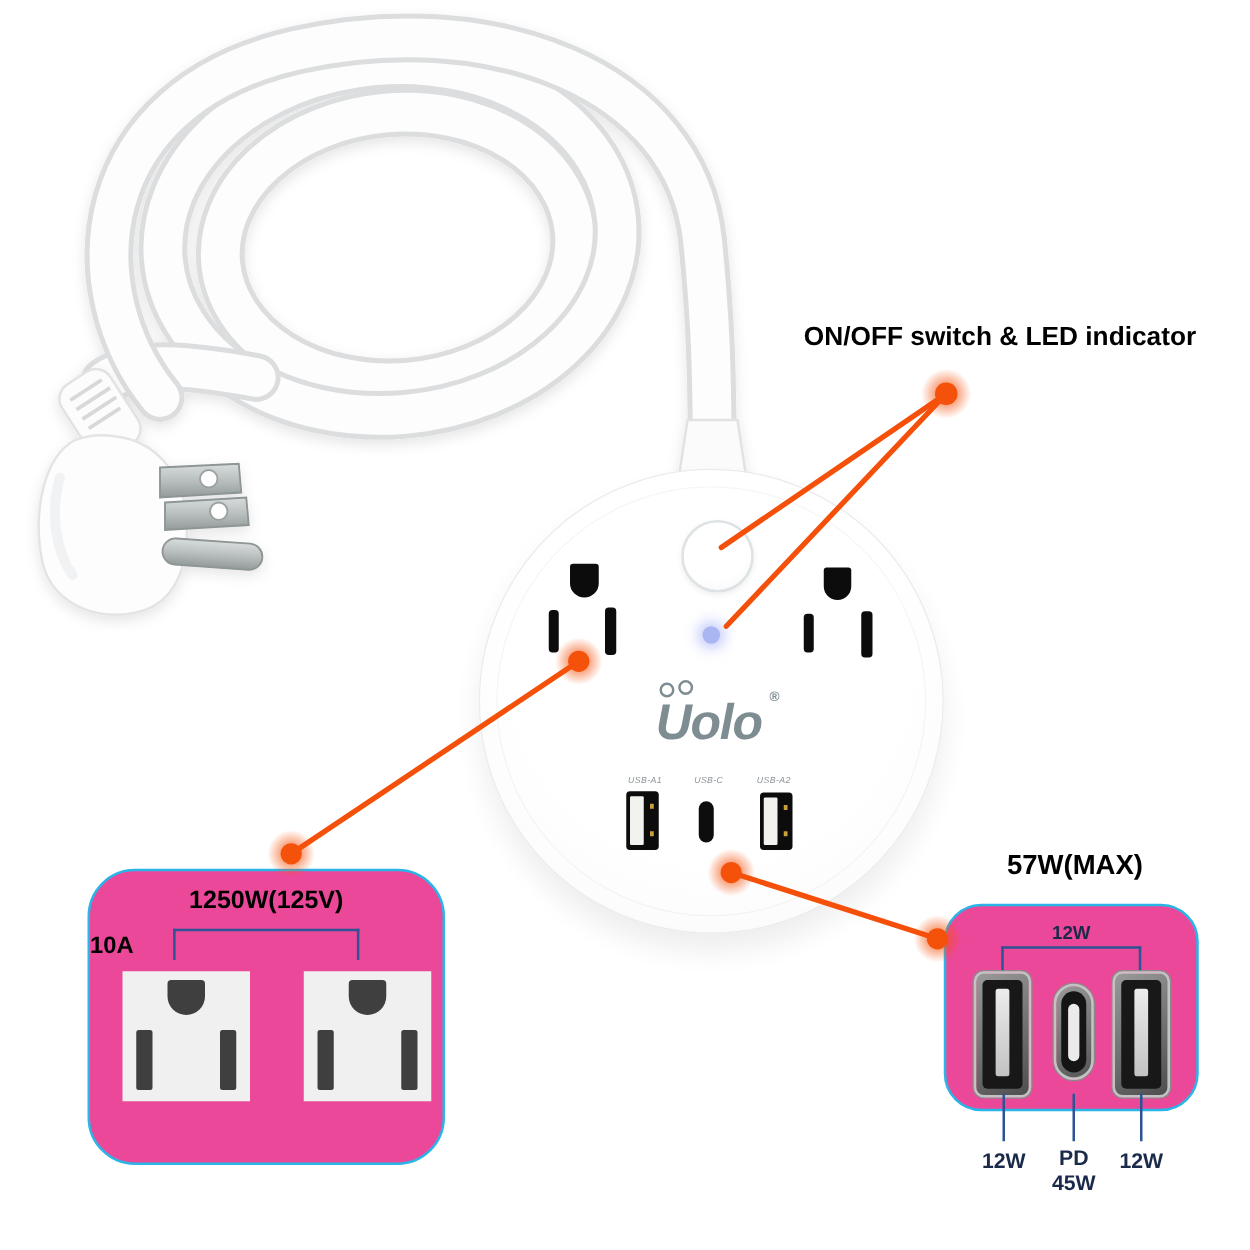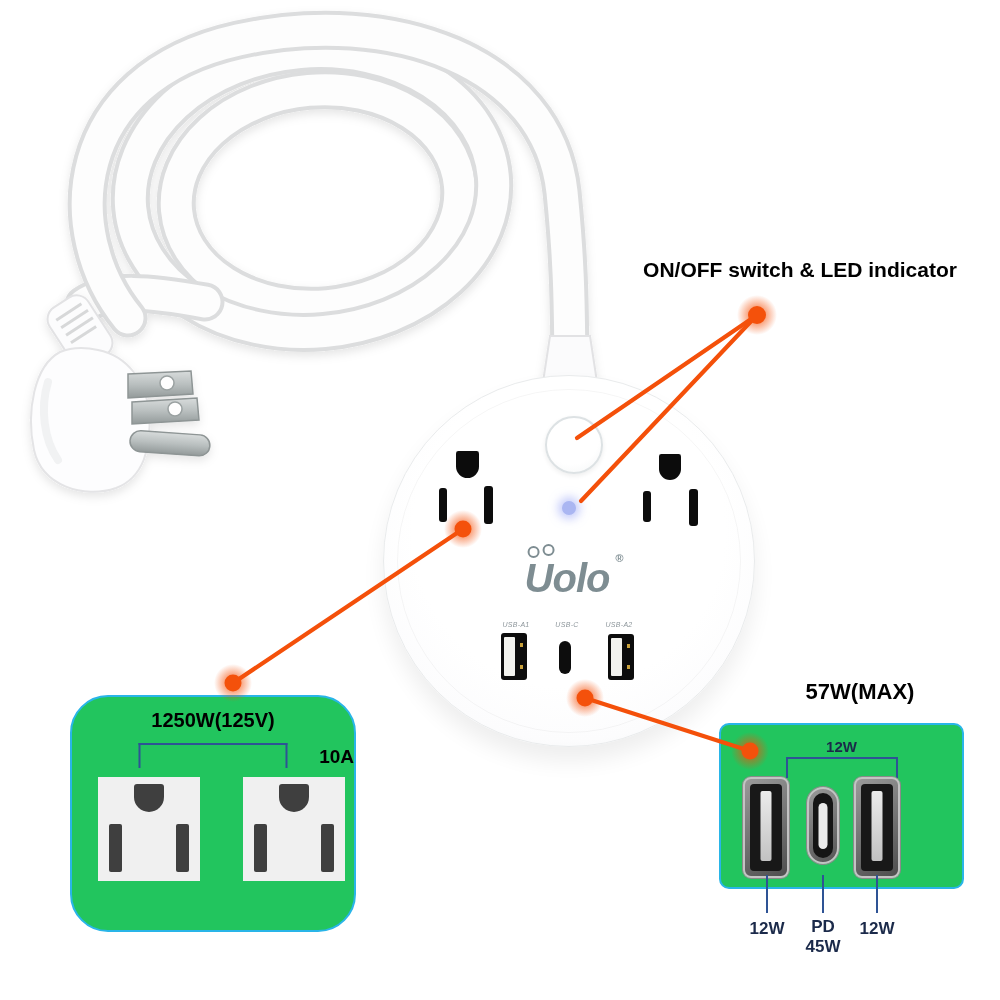--- a/index.html
+++ b/index.html
@@ -39,33 +39,33 @@
   .uml.d2{left:18px;top:-14px;}
   .logo-reg{position:absolute;right:-14px;top:-6px;font-size:11px;font-weight:bold;}
   .usb-lab{position:absolute;top:245px;transform:translateX(-50%);font-size:7px;letter-spacing:.3px;color:#8d969b;white-space:nowrap;}
   .usb-a{position:absolute;background:#0c0c0c;border-radius:3px;}
   .usb-a .tab{position:absolute;left:3px;top:4px;width:11px;height:calc(100% - 8px);background:#f2f2ee;border-radius:1px;}
   .usb-a .pin{position:absolute;right:4px;width:3px;height:4px;background:#c9a13b;}
   .usb-c-dev{position:absolute;left:175px;top:265px;width:12px;height:33px;background:#0d0d0d;border-radius:6px;}
   
   .onoff{position:absolute;left:800px;top:258px;transform:translateX(-50%);font-size:21px;font-weight:bold;white-space:nowrap;z-index:4;text-align:center;}
   
-  .spec-box{position:absolute;background:#22c55e;border:2.5px solid #29b5e8;z-index:4;}
+  .spec-box{position:absolute;background:#ec4899;border:2.5px solid #29b5e8;z-index:4;}
   .surge{left:70px;top:695px;width:282px;height:233px;border-radius:38px;}
   .surge .power{position:absolute;top:12px;left:0;right:0;text-align:center;font-size:20px;font-weight:bold;}
   .bracket{position:absolute;border:2px solid #2e5395;border-bottom:none;}
   .surge .bracket{left:50%;transform:translateX(-50%);top:46px;width:145px;height:23px;}
-  .surge .amps{position:absolute;top:49px;left:0;right:0;text-align:right;font-size:19px;font-weight:bold;}
+  .surge .amps{position:absolute;top:49px;left:0;right:0;text-align:left;font-size:19px;font-weight:bold;}
   .outlet-g{position:absolute;top:80px;width:102px;height:104px;background:#f0f0f0;}
   .outlet-g .g{position:absolute;left:50%;margin-left:-15px;top:7px;width:30px;height:28px;background:#3f3f3f;border-radius:3px 3px 15px 15px;}
   .outlet-g .s{position:absolute;top:47px;width:13px;height:48px;background:#3f3f3f;border-radius:2px;}
   .outlet-g .sl{left:11px;} .outlet-g .sr{right:11px;}
   .surge .caption{position:absolute;top:192px;left:0;right:0;text-align:center;font-size:18px;font-weight:bold;}
   .usbbox-title{position:absolute;left:860px;top:679px;transform:translateX(-50%);font-size:22px;font-weight:bold;white-space:nowrap;z-index:4;}
-  .usbbox{left:719px;top:723px;width:200px;height:162px;border-radius:10px;padding-left:41px;}
+  .usbbox{left:755px;top:723px;width:200px;height:162px;border-radius:30px;}
   .usbbox .bracket{left:50%;transform:translateX(-50%);top:32px;width:108px;height:19px;}
   .usbbox .shared{position:absolute;top:13px;left:0;right:0;text-align:center;font-size:15px;font-weight:bold;color:#1b2a4a;}
   .usb-a-graphic{position:absolute;top:52px;width:42px;height:97px;background:linear-gradient(145deg,#9a9a9a,#4e4e4e);border:2px solid #c3c3c3;border-radius:8px;box-shadow:0 0 0 1px #8a8a8a;}
   .usb-a-graphic .inner{position:absolute;inset:5px;background:#181818;border-radius:4px;}
   .usb-a-graphic .tab2{position:absolute;left:50%;top:12px;transform:translateX(-50%);width:11px;height:70px;background:linear-gradient(#ececec,#c2c2c2);border-radius:2px;}
   .usb-c-graphic{position:absolute;left:86px;top:62px;width:28px;height:73px;background:linear-gradient(145deg,#9a9a9a,#555);border:2px solid #c3c3c3;border-radius:16px;box-shadow:0 0 0 1px #8a8a8a;}
   .usb-c-graphic .inner{position:absolute;inset:4px;background:#151515;border-radius:12px;}
   .usb-c-graphic .pill{position:absolute;left:50%;top:50%;transform:translate(-50%,-50%);width:9px;height:46px;background:#ebebeb;border-radius:5px;}
   .tick{position:absolute;top:150px;width:2px;height:38px;background:#2e5395;}
   .wlab{position:absolute;transform:translateX(-50%);text-align:center;font-size:17px;font-weight:bold;color:#1b2a4a;line-height:1.15;white-space:nowrap;}

